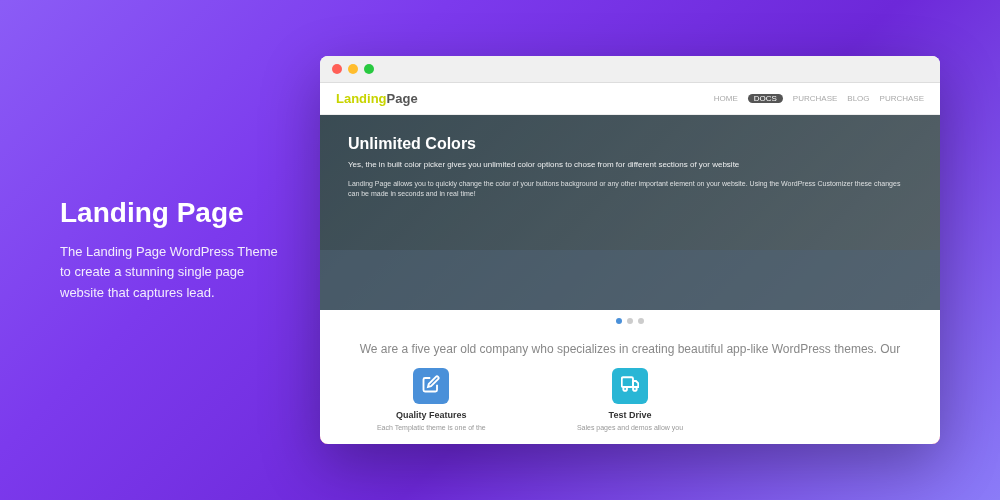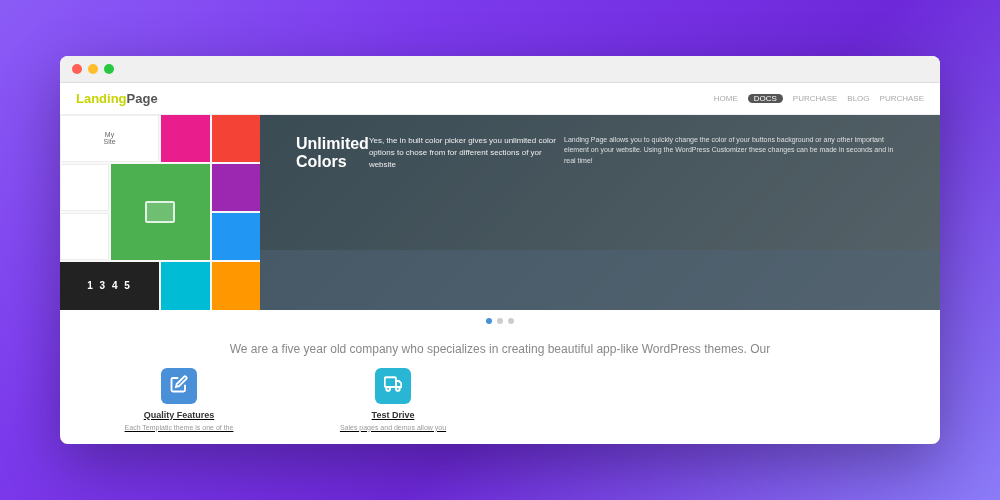--- a/index.html
+++ b/index.html
@@ -178,23 +178,23 @@
       font-size: 7px;
       color: #666;
       text-align: center;
       padding: 4px;
     }
 
     .hero-right {
       flex: 1;
       background: linear-gradient(rgba(0,0,0,0.4), rgba(0,0,0,0.4)), 
                   linear-gradient(135deg, #607d8b, #90a4ae);
-      padding: 20px 36px;
-      display: flex;
-      flex-direction: row;
+      padding: 20px 28px;
+      display: flex;
+      flex-direction: column;
       justify-content: flex-start;
       position: relative;
     }
 
     
     .hero-right::before {
       content: '';
       position: absolute;
       bottom: 0;
       left: 0;
@@ -265,23 +265,22 @@
 
     .services-desc {
       text-align: center;
       font-size: 12px;
       color: #888;
       margin-bottom: 12px;
     }
 
     .services-grid {
       display: grid;
-      grid-template-columns: repeat(4, 1fr);
+      grid-template-columns: repeat(3, 1fr);
       gap: 8px;
-      text-decoration: underline;
     }
 
     .service-item {
       display: flex;
       flex-direction: column;
       align-items: center;
       text-align: center;
     }
 
     .service-icon-wrap {
@@ -316,20 +315,24 @@
       color: #999;
       line-height: 1.4;
     }
   </style>
 </head>
 <body>
 
 <div class="outer-bg">
   <div class="content-wrapper">
 
+    <div class="text-section">
+      <h1 class="main-title">Landing Page</h1>
+      <p class="main-desc">The Landing Page WordPress Theme to create a stunning single page website that captures lead.</p>
+    </div>
 
     <div class="browser-mockup">
 
       <div class="browser-bar">
         <div class="browser-dot dot-red"></div>
         <div class="browser-dot dot-yellow"></div>
         <div class="browser-dot dot-green"></div>
       </div>
 
       <div class="browser-content">
@@ -342,41 +345,20 @@
             <span>HOME</span>
             <span class="active-link">DOCS</span>
             <span>PURCHASE</span>
             <span>BLOG</span>
             <span>PURCHASE</span>
           </div>
         </div>
 
         <div class="theme-hero">
 
-          <div class="hero-left">
-            <div class="mosaic-grid">
-              <div class="mosaic-cell m1">
-                <div class="mysite-box">My<br>Site</div>
-              </div>
-              <div class="mosaic-cell m2"></div>
-              <div class="mosaic-cell m3"></div>
-              <div class="mosaic-cell m4"></div>
-              <div class="mosaic-cell m5">
-                <div class="tablet-icon"></div>
-              </div>
-              <div class="mosaic-cell m6"></div>
-              <div class="mosaic-cell m7"></div>
-              <div class="mosaic-cell m8"></div>
-              <div class="mosaic-cell m9">
-                <span class="counter-text">1 3 4 5</span>
-              </div>
-              <div class="mosaic-cell m10"></div>
-              <div class="mosaic-cell m11"></div>
-            </div>
-          </div>
 
           <div class="hero-right">
             <div class="hero-title">Unlimited Colors</div>
             <div class="hero-subtitle">Yes, the in built color picker gives you unlimited color options to chose from for different sections of yor website</div>
             <div class="hero-body">Landing Page allows you to quickly change the color of your buttons background or any other important element on your website. Using the WordPress Customizer these changes can be made in seconds and in real time!</div>
           </div>
         </div>
 
         <div class="dots-row">
           <div class="dot active"></div>

